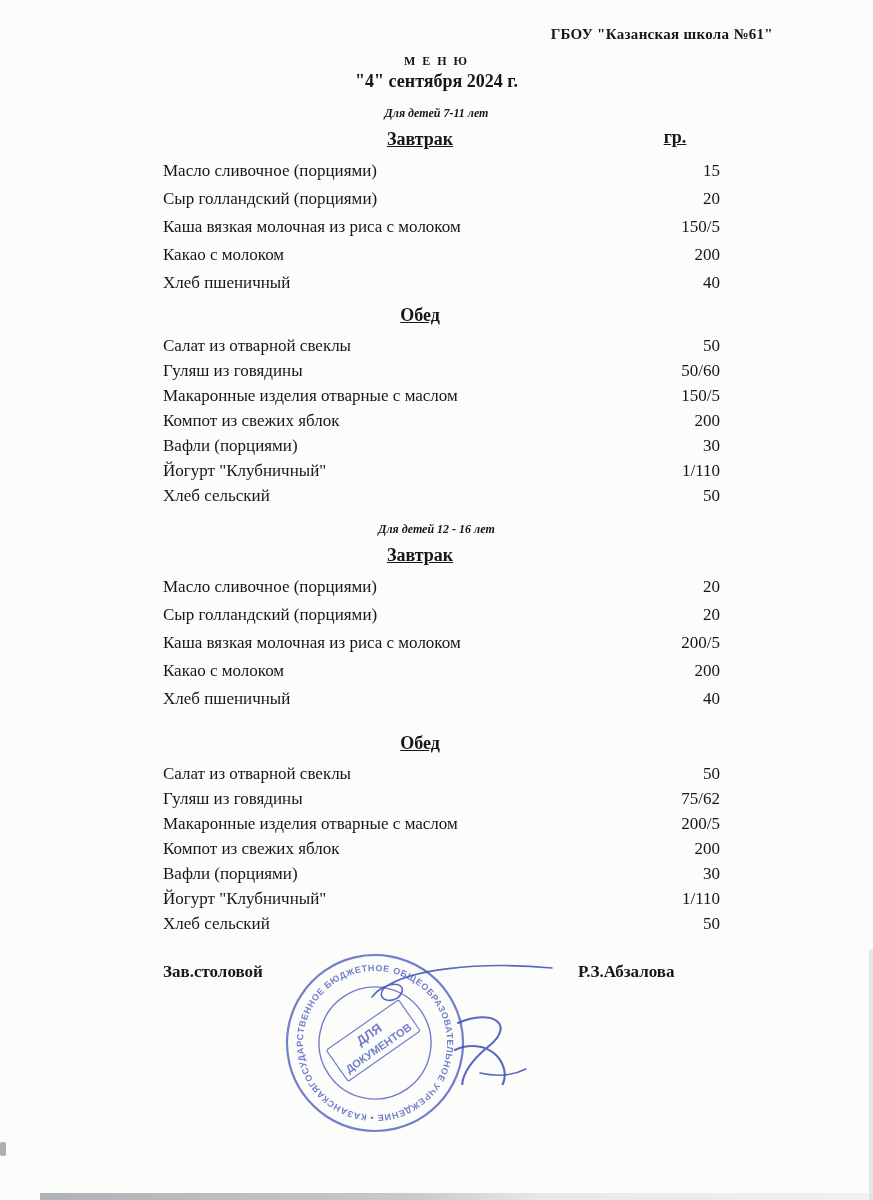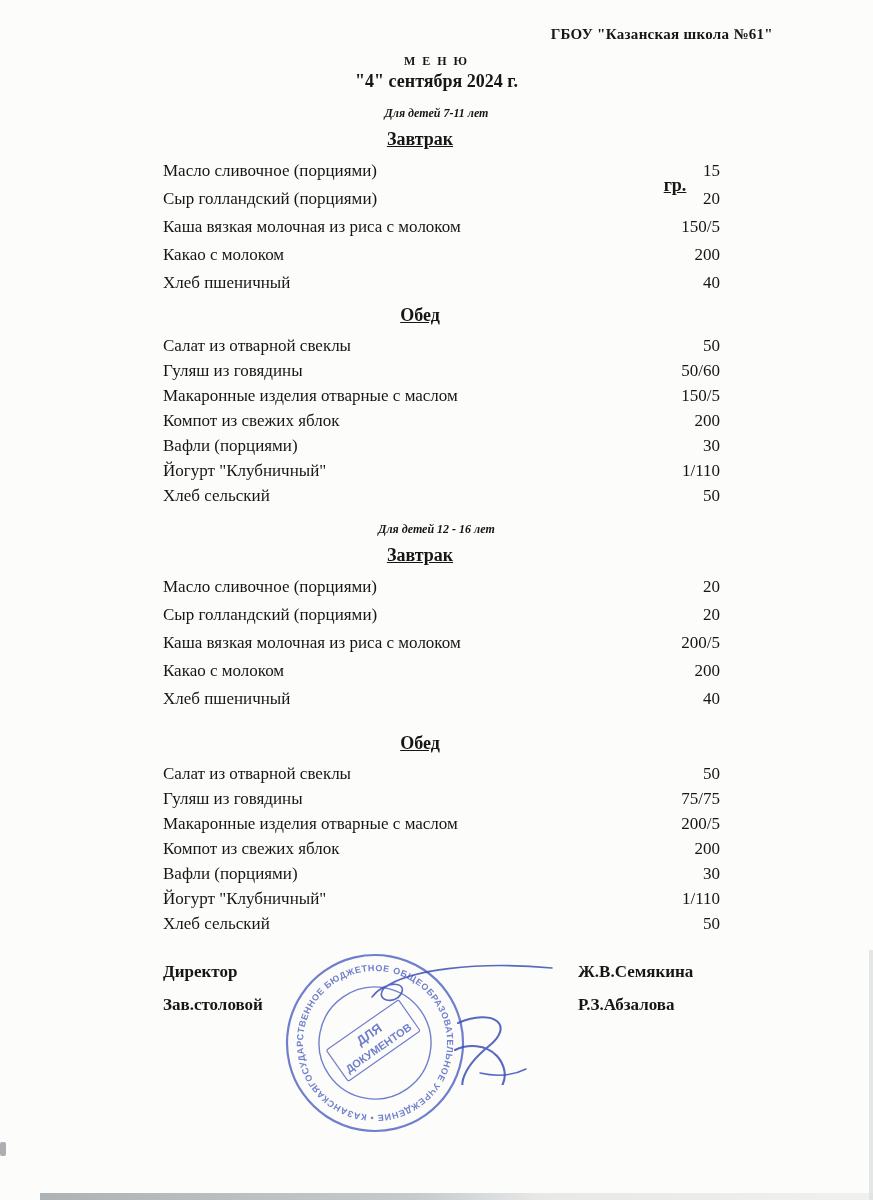--- a/index.html
+++ b/index.html
@@ -27,21 +27,21 @@
     width:844px; margin:14px auto 0;
     text-align:center; font-size:12px; font-weight:bold; font-style:italic;
   }
   .meal-head { position:relative; height:34px; margin-top:2px; }
   .meal-title {
     position:absolute; left:420px; top:6px; transform:translateX(-50%);
     font-size:18px; font-weight:bold; text-decoration:underline;
   }
   .col-head {
     position:absolute; left:630px; top:4px; width:90px; text-align:center;
-    font-size:18px; font-weight:bold; text-decoration:underline;margin-top:48px;
+    font-size:18px; font-weight:bold; text-decoration:underline;
   }
   .item-row {
     display:flex; align-items:baseline;
     padding:0 153px 0 163px;
     height:28px; line-height:28px; font-size:17px;
   }
   .lunch .item-row { height:25px; line-height:25px; }
   .item-name { flex:1; }
   .item-qty { width:90px; text-align:right; }
   .meal-gap { margin-top:14px; }
@@ -188,21 +188,21 @@
         <div class="meal lunch meal-gap">
           <div class="meal-head">
             <span class="meal-title">Обед</span>
           </div>
           <div class="item-row">
             <span class="item-name">Салат из отварной свеклы</span>
             <span class="item-qty">50</span>
           </div>
           <div class="item-row">
             <span class="item-name">Гуляш из говядины</span>
-            <span class="item-qty">75/75</span>
+            <span class="item-qty">75/62</span>
           </div>
           <div class="item-row">
             <span class="item-name">Макаронные изделия отварные  с маслом</span>
             <span class="item-qty">200/5</span>
           </div>
           <div class="item-row">
             <span class="item-name">Компот из свежих яблок</span>
             <span class="item-qty">200</span>
           </div>
           <div class="item-row">
@@ -215,24 +215,20 @@
           </div>
           <div class="item-row">
             <span class="item-name">Хлеб сельский</span>
             <span class="item-qty">50</span>
           </div>
         </div>
       </div>
     </div>
 
   <div class="signatures">
-    <div class="sig-row">
-      <span class="sig-title">Директор</span>
-      <span class="sig-name">Ж.В.Семякина</span>
-    </div>
     <div class="sig-row">
       <span class="sig-title">Зав.столовой</span>
       <span class="sig-name">Р.З.Абзалова</span>
     </div>
   </div>
 
   <svg class="stamp" width="226" height="226" viewBox="0 0 226 226">
     <g transform="rotate(-35 113 113)">
       <circle class="outer" cx="113" cy="113" r="88"></circle>
       <circle class="inner" cx="113" cy="113" r="56"></circle>

